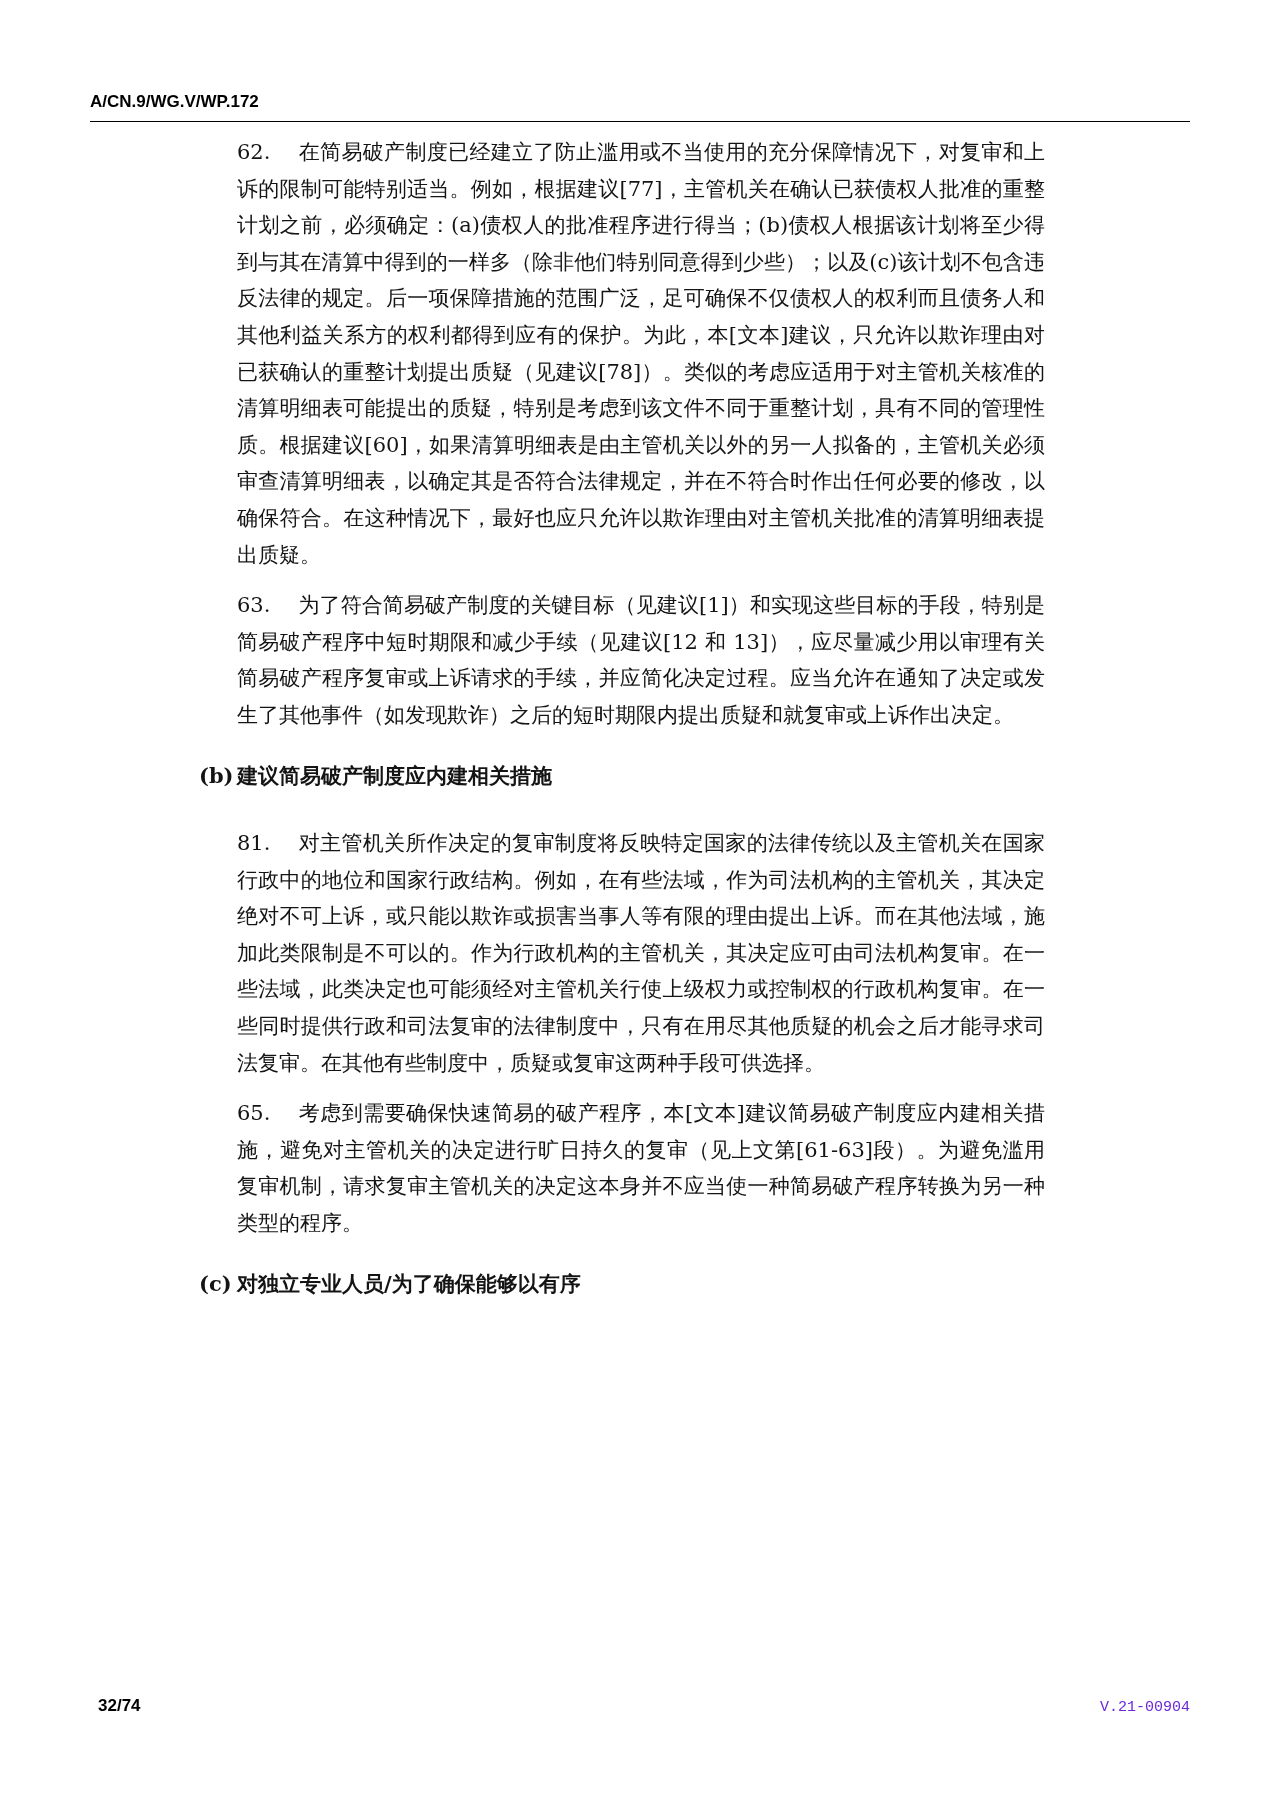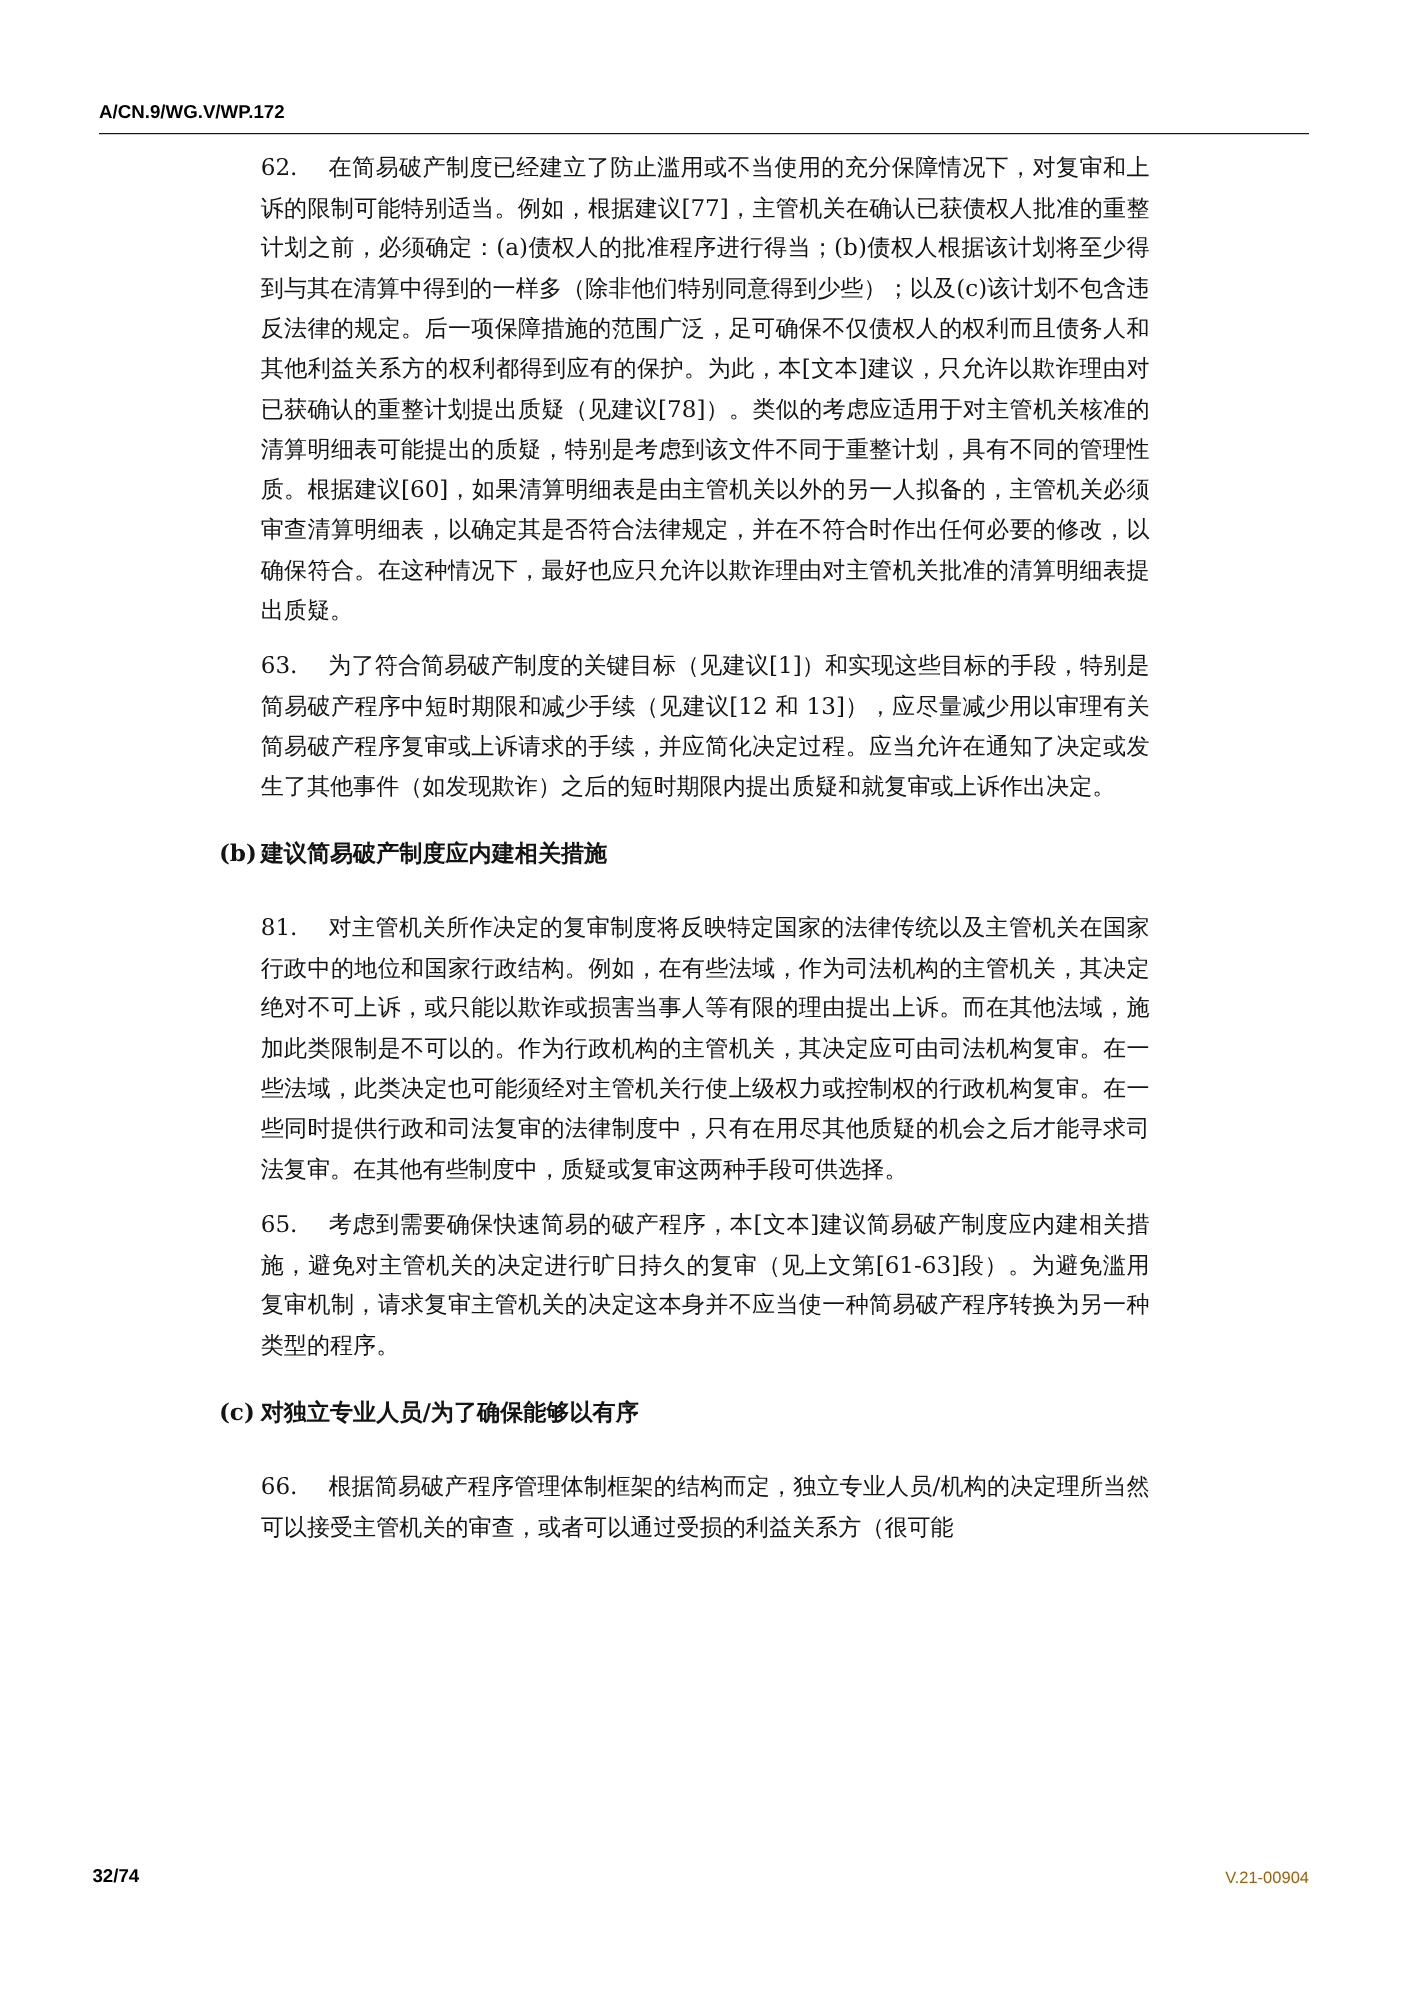--- a/index.html
+++ b/index.html
@@ -61,34 +61,34 @@
   }
   .heading-label {
     position: absolute;
     left: -38px;
     top: 0;
     font-weight: 700;
   }
   
   .page-number {
     position: absolute;
-    left: 84px;
+    left: 98px;
     top: 1696px;
     font-family: "Liberation Sans", sans-serif;
     font-weight: 700;
     font-size: 17px;
     color: #000000;
   }
   .doc-id {
     position: absolute;
     right: 90px;
     top: 1699px;
-    font-family: Liberation Sans, sans-serif;
+    font-family: Liberation Mono, monospace;
     font-size: 15px;
-    color: #a16207;
+    color: #6d28d9;
   }
 </style>
 </head>
 <body>
 
 <div class="page">
 
   <div class="doc-symbol">A/CN.9/WG.V/WP.172</div>
   <div class="header-rule"></div>
 
@@ -106,21 +106,20 @@
 
     <p class="body-para"><span class="para-num">81.</span><span>对主管机关所作决定的复审制度将反映特定国家的法律传统以及主管机关在国家行政中的地位和国家行政结构。例如，在有些法域，作为司法机构的主管机关，其决定绝对不可上诉，或只能以欺诈或损害当事人等有限的理由提出上诉。而在其他法域，施加此类限制是不可以的。作为行政机构的主管机关，其决定应可由司法机构复审。在一些法域，此类决定也可能须经对主管机关行使上级权力或控制权的行政机构复审。在一些同时提供行政和司法复审的法律制度中，只有在用尽其他质疑的机会之后才能寻求司法复审。在其他有些制度中，质疑或复审这两种手段可供选择。</span></p>
 
     <p class="body-para"><span class="para-num">65.</span><span>考虑到需要确保快速简易的破产程序，本[文本]建议简易破产制度应内建相关措施，避免对主管机关的决定进行旷日持久的复审（见上文第[61-63]段）。为避免滥用复审机制，请求复审主管机关的决定这本身并不应当使一种简易破产程序转换为另一种类型的程序。</span></p>
 
     <h2 class="section-heading">
       <span class="heading-label">(c)</span>
       <span class="heading-text">对独立专业人员/为了确保能够以有序</span>
     </h2>
 
-    <p class="body-para"><span class="para-num">66.</span><span>根据简易破产程序管理体制框架的结构而定，独立专业人员/机构的决定理所当然可以接受主管机关的审查，或者可以通过受损的利益关系方（很可能</span></p>
 
   </main>
 
   <div class="page-number">32/74</div>
 
   <div class="doc-id">V.21-00904</div>
 
 </div>
 
 </body></html>

